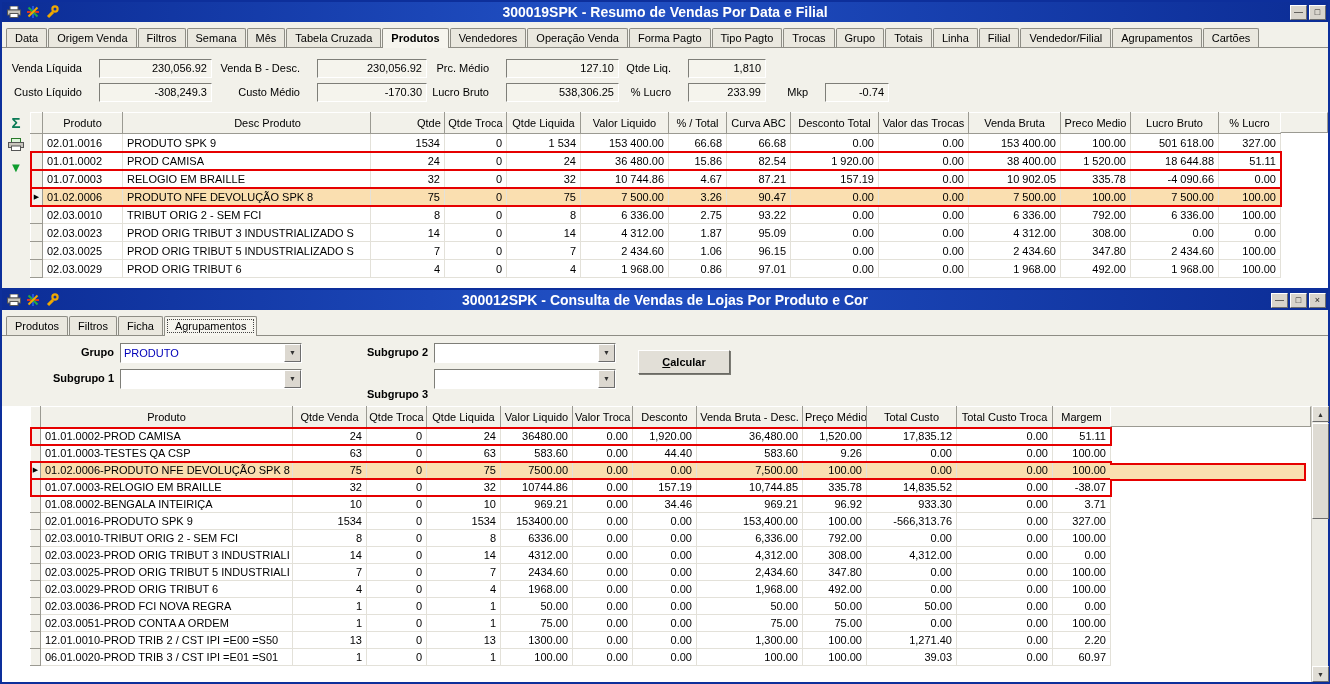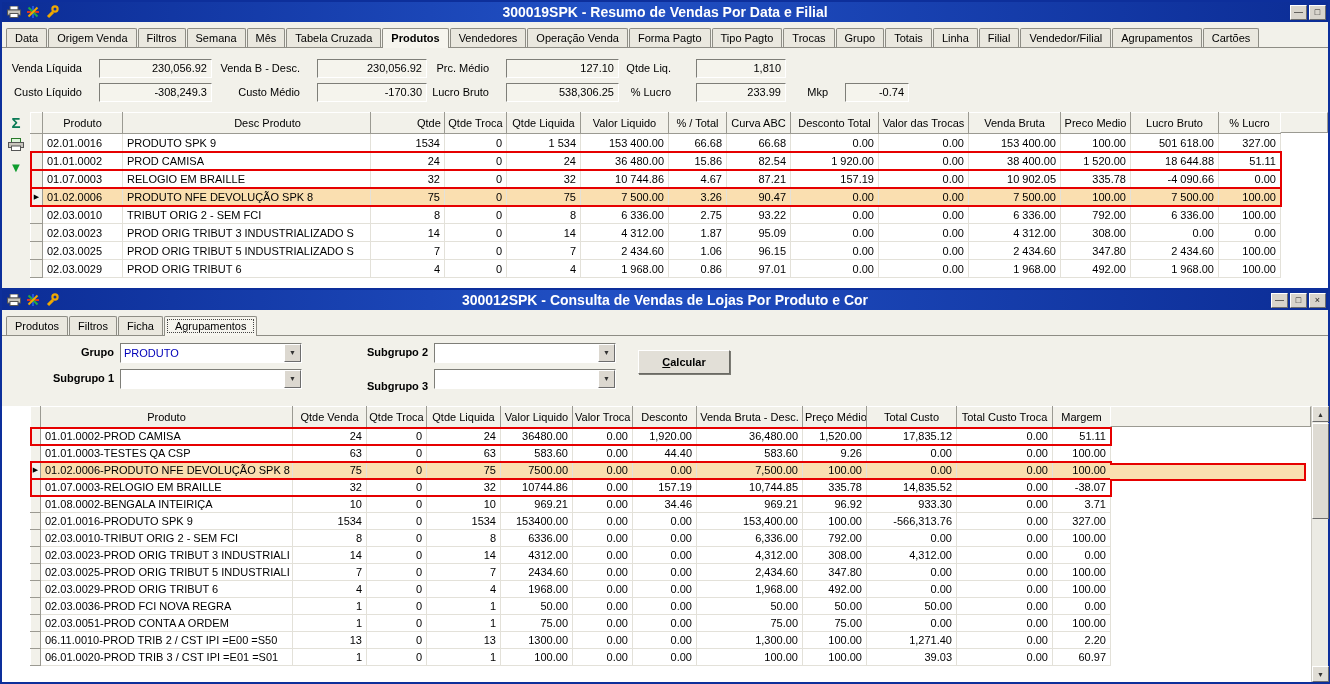--- a/index.html
+++ b/index.html
@@ -35,21 +35,21 @@
   .flabel{margin-right:5px;text-align:right;}
   .fbox{display:inline-block;background:#f5f4ed;border:1px solid;border-color:#7e7e78 #fff #fff #7e7e78;
     padding:2px 4px;text-align:right;height:19px;overflow:hidden;white-space:nowrap;}
   .sumrow .field:nth-child(1) .flabel{width:72px;}
   .sumrow .field:nth-child(1) .fbox{width:113px;}
   .sumrow .field:nth-child(2) .flabel{width:88px;}
   .sumrow .field:nth-child(2) .fbox{width:110px;}
   .sumrow .field:nth-child(3) .flabel{width:62px;}
   .sumrow .field:nth-child(3) .fbox{width:113px;}
   .sumrow .field:nth-child(4) .flabel{width:52px;}
-  .sumrow .field:nth-child(4) .fbox{width:90px;margin-left:8px;}
+  .sumrow .field:nth-child(4) .fbox{width:78px;}
   .sumrow .field:nth-child(5) .flabel{width:42px;}
   .sumrow .field:nth-child(5) .fbox{width:64px;}
 
   
   .grid-area{display:flex;margin-top:6px;height:180px;}
   .side-icons{width:28px;display:flex;flex-direction:column;align-items:center;gap:7px;padding-top:2px;}
   .icon-sum{color:#0a7a55;font-weight:bold;font-size:15px;cursor:default;}
   .icon-down{color:#0f9d2e;font-size:13px;cursor:default;}
   .tbl-wrap{position:relative;flex:1;background:#fff;overflow:hidden;}
   table.grid{border-collapse:collapse;table-layout:fixed;background:#fff;}
@@ -102,21 +102,21 @@
   #bottom-table th:nth-child(12){width:96px;}
   #bottom-table th:nth-child(13){width:58px;}
   #bottom-table td:nth-child(n+3){text-align:right;}
 
   
   .form-area{position:relative;height:70px;}
   .flbl{position:absolute;font-weight:bold;text-align:right;}
   #lbl-grupo{left:0;top:10px;width:112px;}
   #lbl-sub1{left:0;top:36px;width:112px;}
   #lbl-sub2{left:318px;top:10px;width:108px;}
-  #lbl-sub3{left:318px;top:44px;width:108px;}
+  #lbl-sub3{left:318px;top:52px;width:108px;}
   .combo{position:absolute;width:182px;height:20px;background:#fff;border:1px solid;
     border-color:#7e7e78 #fff #fff #7e7e78;display:flex;align-items:center;}
   #combo-grupo{left:118px;top:7px;}
   #combo-sub1{left:118px;top:33px;}
   #combo-sub2{left:432px;top:7px;}
   #combo-sub3{left:432px;top:33px;}
   .combo-val{flex:1;padding-left:3px;color:#0000b8;overflow:hidden;white-space:nowrap;}
   .combo-btn{width:17px;height:18px;background:#dcd8d0;border:1px solid;border-color:#fff #6d6d6d #6d6d6d #fff;
     font-size:7px;line-height:16px;text-align:center;color:#333;cursor:default;}
   #btn-calcular{position:absolute;left:636px;top:14px;width:92px;height:24px;background:#e2dfd7;
@@ -679,21 +679,21 @@
               <td>0.00</td>
               <td>0.00</td>
               <td>75.00</td>
               <td>75.00</td>
               <td>0.00</td>
               <td>0.00</td>
               <td>100.00</td>
             </tr>
             <tr>
               <td class="rowsel"></td>
-              <td>06.11.0010-PROD TRIB 2 / CST IPI =E00 =S50</td>
+              <td>12.01.0010-PROD TRIB 2 / CST IPI =E00 =S50</td>
               <td>13</td>
               <td>0</td>
               <td>13</td>
               <td>1300.00</td>
               <td>0.00</td>
               <td>0.00</td>
               <td>1,300.00</td>
               <td>100.00</td>
               <td>1,271.40</td>
               <td>0.00</td>

